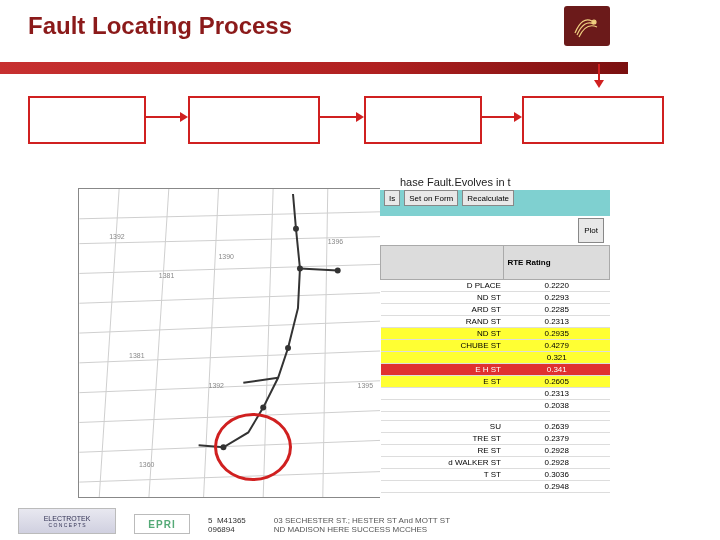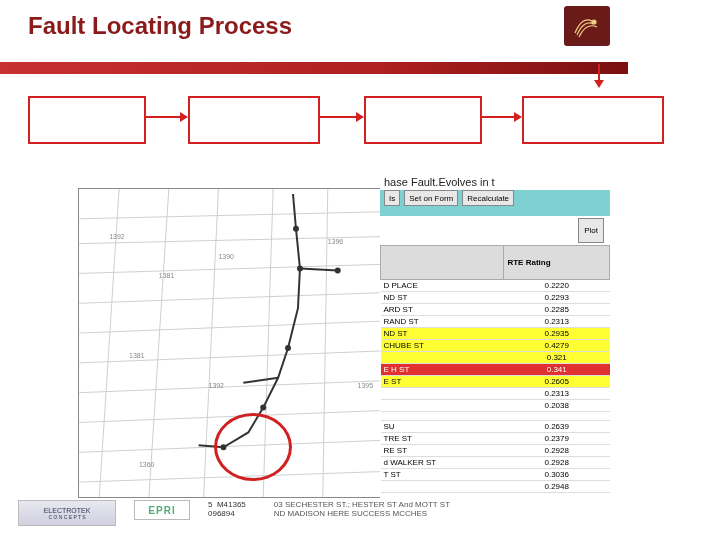--- a/index.html
+++ b/index.html
@@ -20,36 +20,36 @@
   .arrow { position: absolute; top: 28px; height: 0; }
   .arrow-line { position:absolute; height:2px; background:#d02020; top:0; }
   .arrow-head { position:absolute; width:0; height:0; border-top:5px solid transparent; border-bottom:5px solid transparent; border-left:8px solid #d02020; top:-4px; }
   .arrow-down { position:absolute; right: 28px; top: 64px; width:2px; height: 18px; background:#d02020; }
   .arrow-down-head { position:absolute; right:24px; top:80px; width:0; height:0; border-left:5px solid transparent; border-right:5px solid transparent; border-top:8px solid #d02020; }
 
   .content { position: relative; margin: 0 18px 0 18px; height: 330px; }
   .map-pane { position:absolute; left: 60px; top: 14px; width: 430px; height: 310px; border:1px solid #888; background:#fff; overflow:hidden; }
   .map-svg { width:100%; height:100%; }
   .table-pane { position:absolute; right: 0; top: 0; width: 230px; height: 338px; background:#fff; }
-  .window-title { font-size: 11px; color:#222; padding: 2px 4px; white-space:nowrap; overflow:hidden; }
+  .window-title { font-size: 11px; color:#222; padding: 2px 4px; white-space:nowrap; overflow:hidden;margin-left:16px; }
   .toolbar { background:#7fd0d0; height: 26px; display:flex; gap:4px; padding: 0 4px; }
   .tbtn { background:#e8e8e8; border:1px solid #888; font-size:8px; padding:2px 4px; height:16px; display:flex; align-items:center; }
   .plot-row { display:flex; justify-content:flex-end; padding:2px 6px; }
   .plot-btn { background:#e8e8e8; border:1px solid #888; font-size:8px; padding:7px 5px; }
   .tbl { width:100%; border-collapse:collapse; font-size:8px; }
   .tbl th { background:#dcdcdc; border:1px solid #aaa; padding:12px 3px; font-weight:bold; text-align:left; }
-  .tbl td { border-bottom:1px solid #ddd; padding:1px 3px; white-space:nowrap; overflow:hidden; }
+  .tbl td { border-bottom:1px solid #ddd; padding:1px 3px; white-space:nowrap; overflow:hidden;text-align:right; }
   .tbl td:last-child { text-align:center; }
   tr.yellow td { background: #ffff33; }
   tr.red td { background: #e03030; color:#fff; }
   tr.blank td { height: 9px; }
 
   .fault-circle { position:absolute; border:3px solid #d02020; border-radius:50%; width:78px; height:68px; left: 135px; top: 224px; background:transparent; }
 
-  .footer { position:absolute; bottom: 6px; left: 18px; right: 18px; height: 34px; display:flex; align-items:flex-start; gap:18px; }
+  .footer { position:absolute; bottom: 6px; left: 18px; right: 18px; height: 34px; display:flex; align-items:flex-end; gap:18px; }
   .logo-electrotek { width: 98px; height: 26px; background: linear-gradient(to bottom,#e8e8f0,#d0d0e0); border:1px solid #bbb; font-size:7px; color:#335; display:flex; flex-direction:column; justify-content:center; align-items:center; }
   .logo-epri { width: 56px; height: 20px; background:#fff; border:1px solid #bbb; display:flex; align-items:center; justify-content:center; font-size:10px; font-weight:bold; color:#5a7; letter-spacing:1px; }
   .footer-text { font-size:8px; color:#555; flex:1; padding-left:10px; }
   .footer-mid { font-size:8px; color:#333; }
 </style>
 </head>
 <body>
 
 <div class="slide">
 

